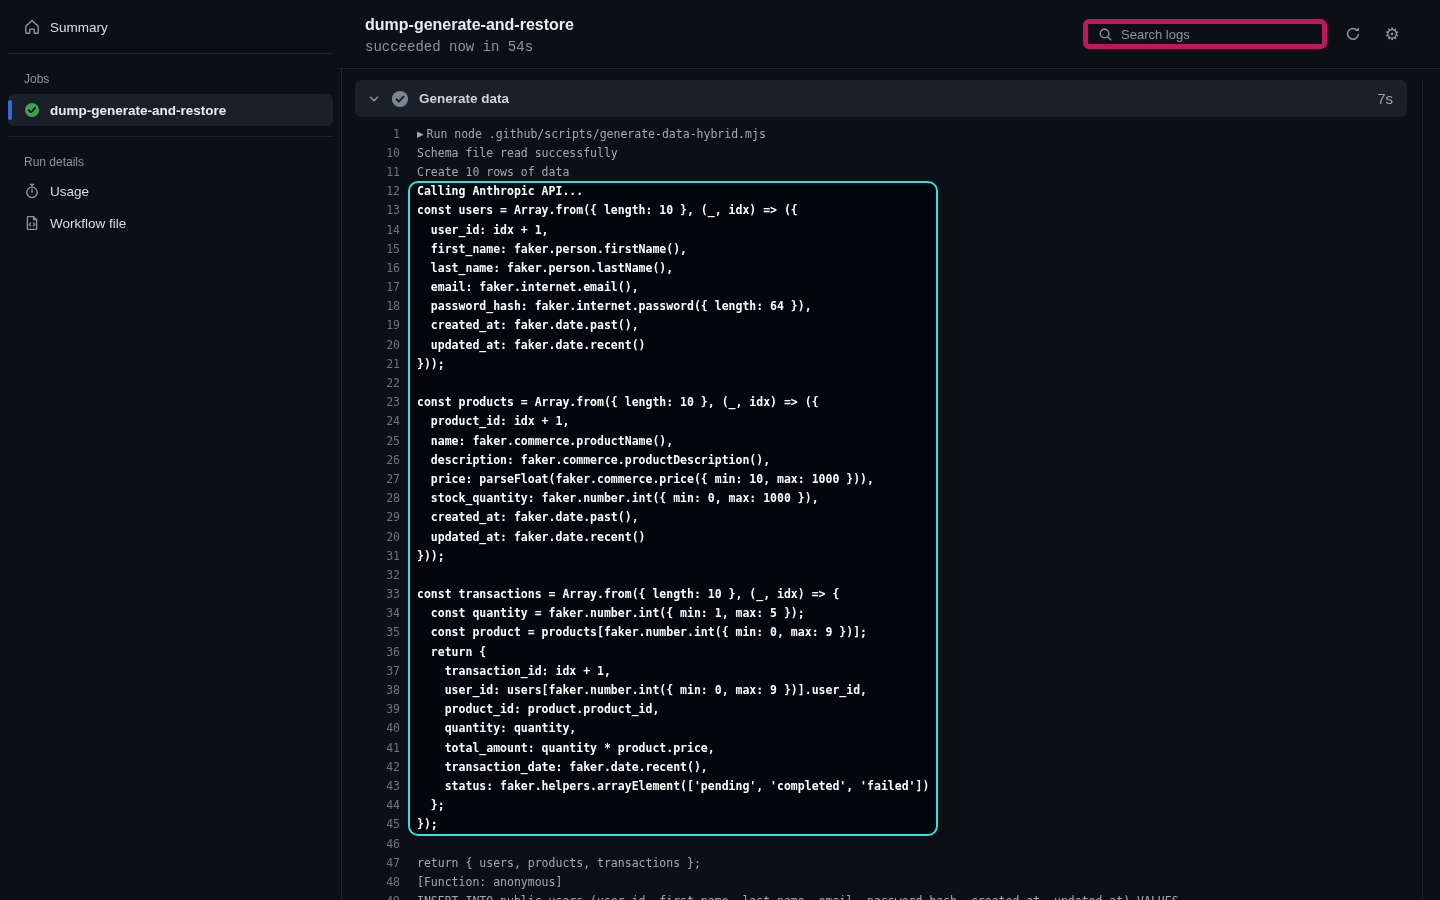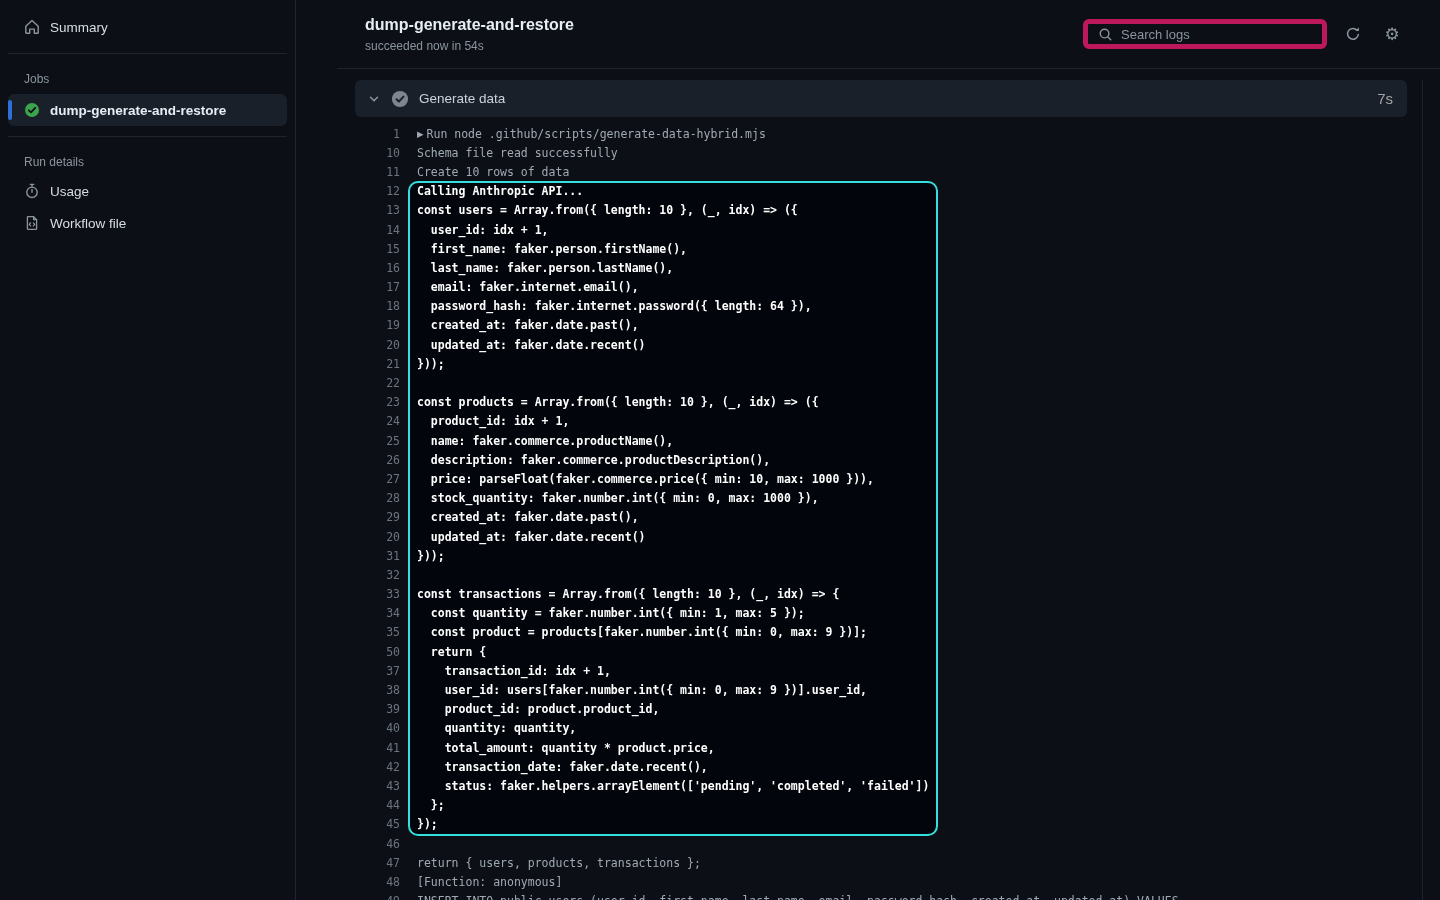--- a/index.html
+++ b/index.html
@@ -7,21 +7,21 @@
   body {
     background:#0c1016;
     font-family:"Liberation Sans", sans-serif;
     color:#e6edf3;
     position:relative;
   }
   svg { display:block; }
 
   
   .sidebar {
-    position:absolute; left:0; top:0; width:296px; height:900px;
+    position:absolute; left:0; top:0; width:342px; height:900px;
     background:#0c1016; border-right:1px solid #1f242d;
   }
   .side-row {
     display:flex; align-items:center; gap:10px;
     height:32px; margin:0 8px; padding:0 16px; border-radius:6px;
     font-size:13.5px; color:#d6dde4; cursor:pointer;
   }
   .side-row .ic { width:16px; height:16px; flex:none; color:#8b949e; }
   .summary-row { margin-top:11px; }
   .divider { height:1px; background:#1f242d; margin:10px 8px; }
@@ -40,21 +40,21 @@
   }
   .job-label { font-size:13.5px; font-weight:700; color:#e6edf3; }
   .check-green { width:16px; height:16px; flex:none; }
 
   
   .main-header {
     position:absolute; left:337px; top:0; width:1103px; height:69px;
     border-bottom:1px solid #1f242d; background:#0c1016;
   }
   .run-title { position:absolute; left:28px; top:16px; font-size:16px; font-weight:700; color:#e6edf3; }
-  .run-subtitle { position:absolute; left:28px; top:39px; font-size:12px; color:#8b949e; }
+  .run-subtitle { position:absolute; left:28px; top:39px; font-size:14px; color:#8b949e;font-family:Liberation Mono, monospace; }
   .search-box {
     position:absolute; left:746px; top:19px; width:244px; height:30px;
     border:5px solid #be185d; border-radius:6px; background:#0c1016;
     display:flex; align-items:center; padding:0 10px; gap:8px;
   }
   .search-box input {
     background:transparent; border:none; outline:none; flex:1;
     font-family:"Liberation Sans", sans-serif; font-size:13px; color:#c9d1d9;
   }
   .search-box input::placeholder { color:#8b949e; }
@@ -68,21 +68,21 @@
 
   
   .log-panel { position:absolute; left:355px; top:80px; width:1052px; }
   .step-header {
     height:37px; background:#19202a; border-radius:6px;
     display:flex; align-items:center; padding:0 14px 0 12px; gap:10px;
     cursor:pointer;
   }
   .chev { width:14px; height:14px; color:#8b949e; flex:none; }
   .check-gray { width:18px; height:18px; flex:none; }
-  .step-title { font-size:13.5px; font-weight:400; color:#ccd3da; flex:1; }
+  .step-title { font-size:13.5px; font-weight:700; color:#ccd3da; flex:1; }
   .step-duration { font-size:15px; color:#a3a3a3; }
 
   .log-lines {
     position:relative; padding-top:7px;
     font-family:"DejaVu Sans Mono", monospace; font-size:11.5px;
   }
   .hl-box {
     position:absolute; left:53px; top:64px; width:530px; height:655px;
     background:#02050b; border:2.5px solid #35e0dc; border-radius:10px;
     z-index:0;
@@ -309,21 +309,21 @@
       </div>
       <div class="log-row hl">
         <span class="ln">34</span>
         <span class="code">  const quantity = faker.number.int({ min: 1, max: 5 });</span>
       </div>
       <div class="log-row hl">
         <span class="ln">35</span>
         <span class="code">  const product = products[faker.number.int({ min: 0, max: 9 })];</span>
       </div>
       <div class="log-row hl">
-        <span class="ln">50</span>
+        <span class="ln">36</span>
         <span class="code">  return {</span>
       </div>
       <div class="log-row hl">
         <span class="ln">37</span>
         <span class="code">    transaction_id: idx + 1,</span>
       </div>
       <div class="log-row hl">
         <span class="ln">38</span>
         <span class="code">    user_id: users[faker.number.int({ min: 0, max: 9 })].user_id,</span>
       </div>

